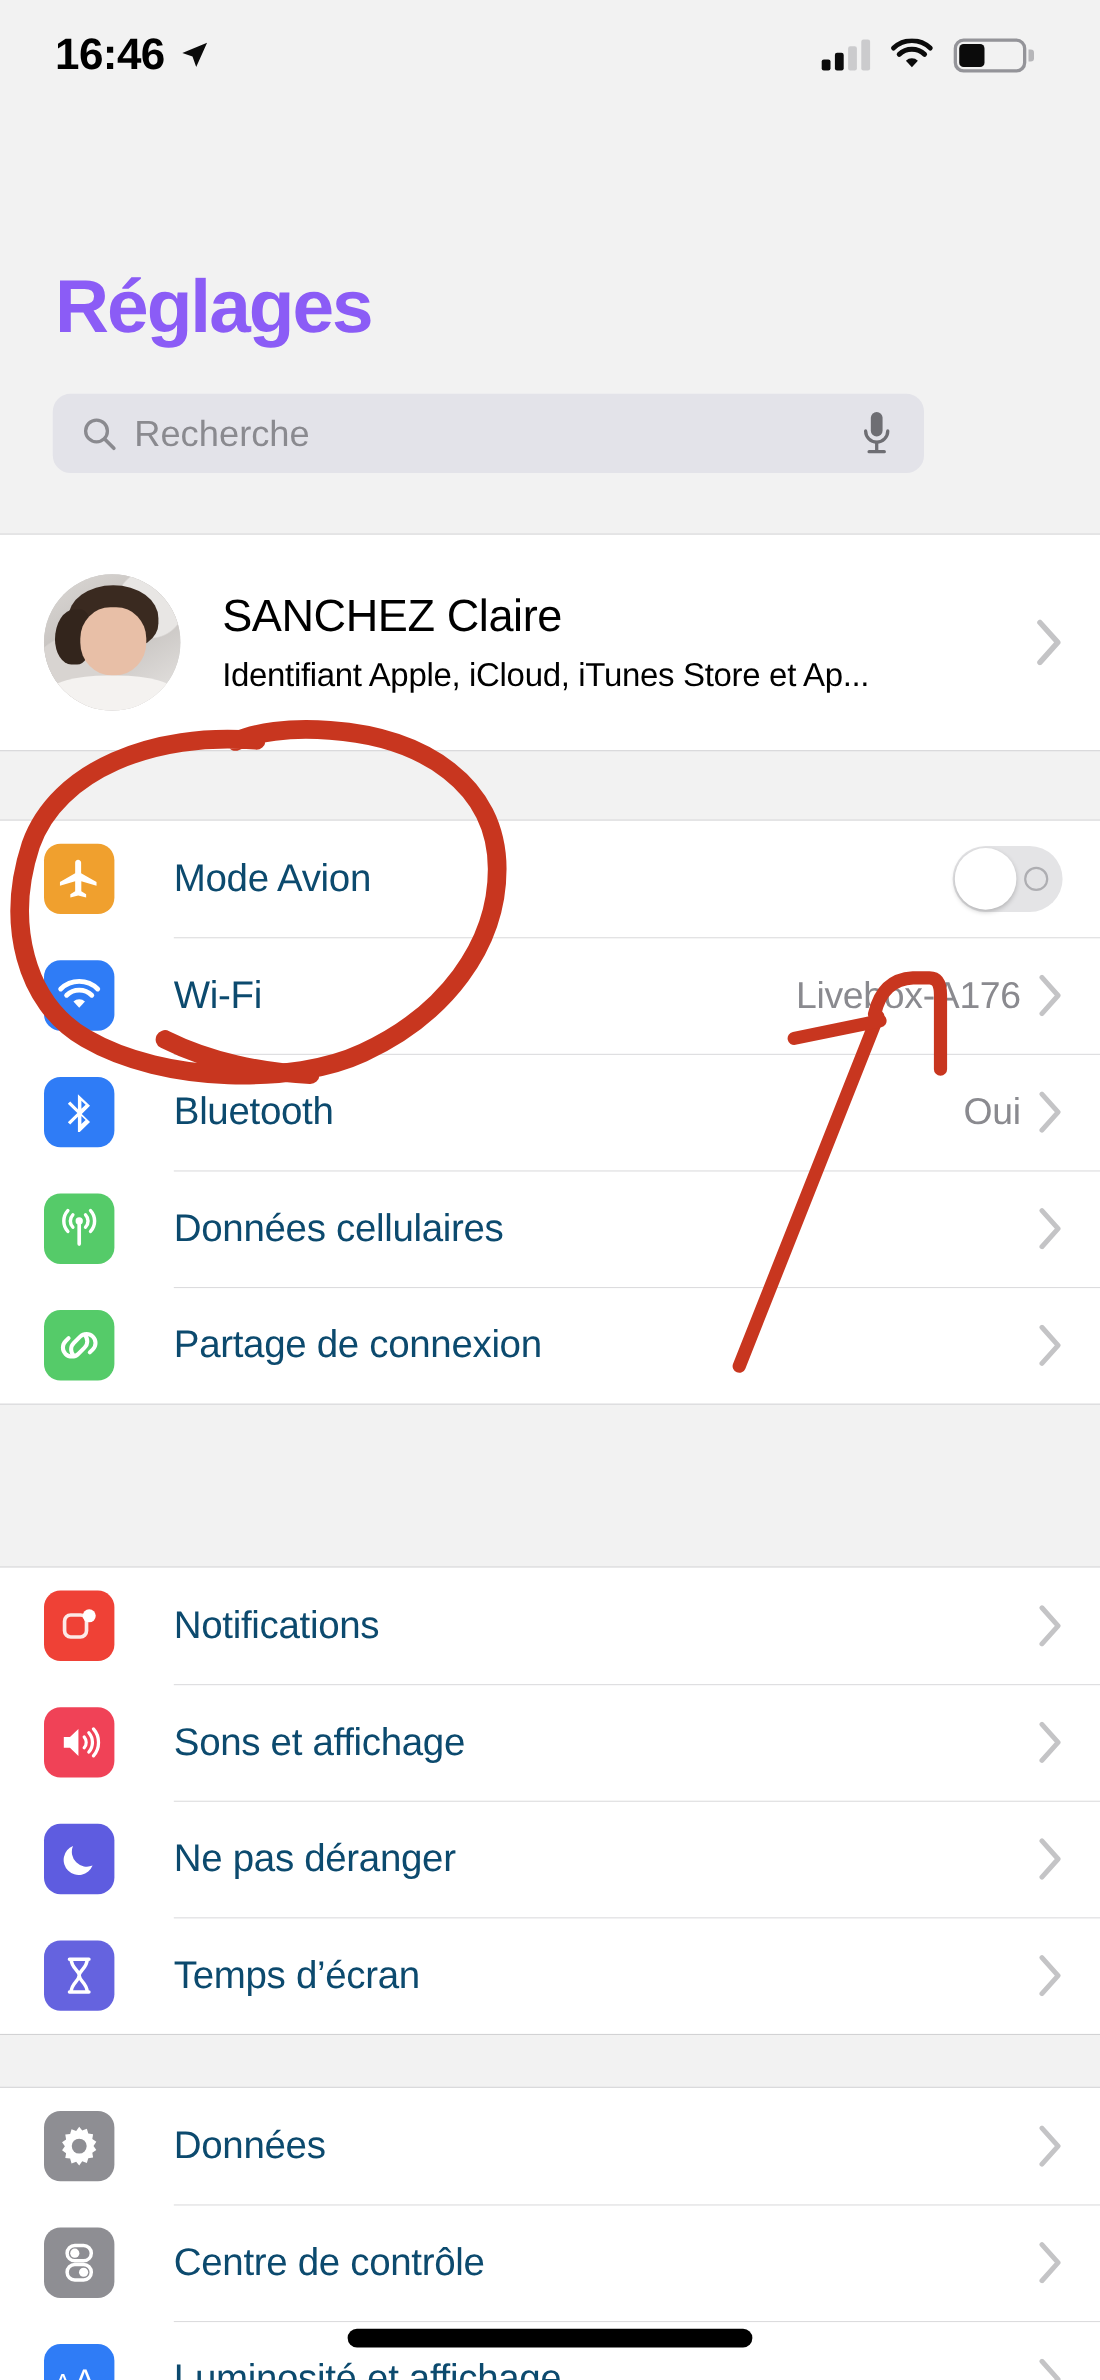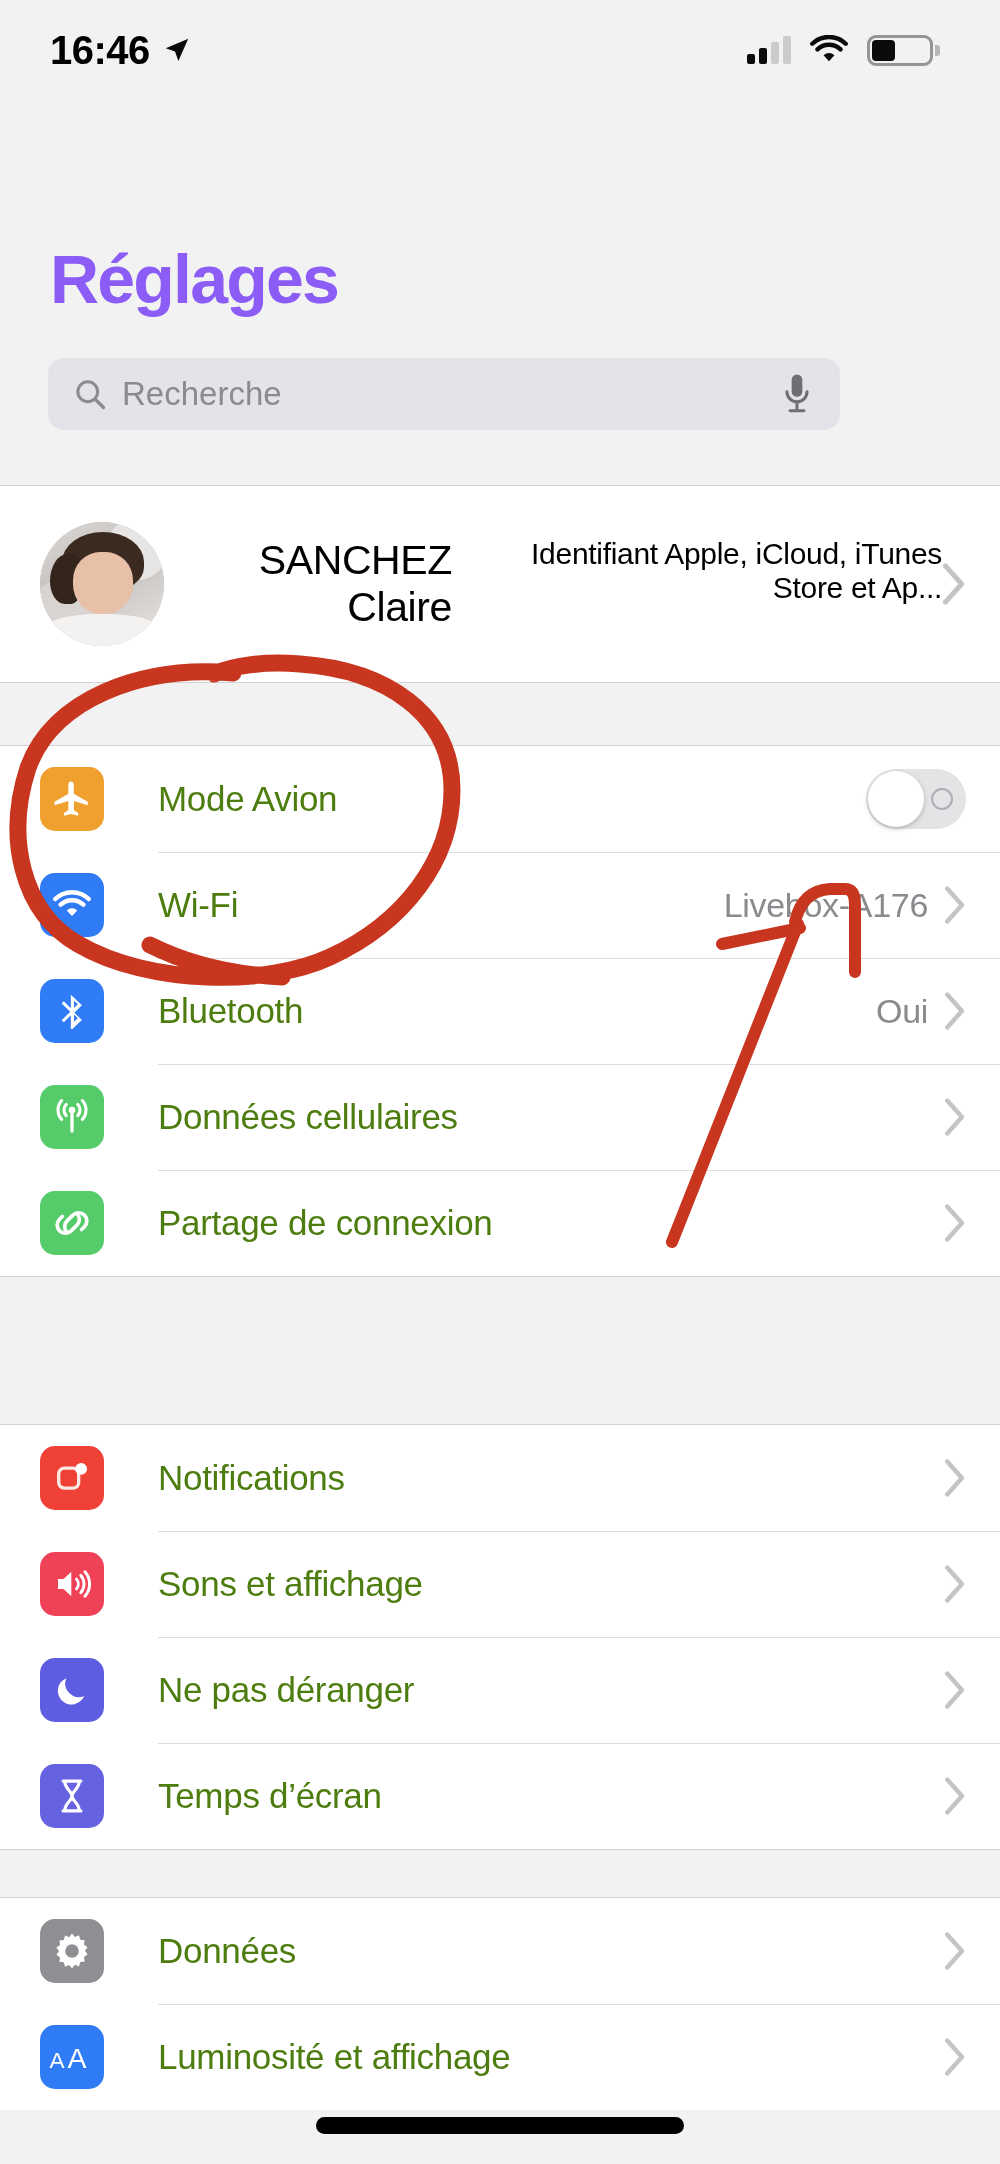--- a/index.html
+++ b/index.html
@@ -69,21 +69,21 @@
   }
   .row + .row::before{
     content:""; position:absolute; left:158px; right:0; top:0;
     height:1px; background:#DCDCDE;
   }
   .ico{
     width:64px; height:64px; border-radius:15px; flex:0 0 64px;
     display:flex; align-items:center; justify-content:center;
     margin-right:54px;
   }
-  .label{ font-size:35px; color:#4d7c0f; letter-spacing:-0.3px; }
+  .label{ font-size:35px; color:#0c4a6e; letter-spacing:-0.3px; }
   .value{ margin-left:auto; font-size:34px; color:#8A8A8F; letter-spacing:-0.3px; }
   .chev{ margin-left:20px; flex:0 0 auto; }
   .row .value + .chev{ margin-left:16px; }
 
   
   .acct{ height:196px; padding-left:40px; display:flex; align-items:center; }
   .avatar{
     width:124px; height:124px; border-radius:50%; flex:0 0 124px;
     margin-right:38px; overflow:hidden; position:relative;
     background:#C9C6C4;
@@ -104,21 +104,21 @@
     background:#33251C; border-radius:60% 30% 40% 50%;
   }
   .avatar .face{
     position:absolute; left:27%; top:24%; width:48%; height:50%;
     background:#E8BFA7; border-radius:46% 46% 48% 48%;
   }
   .avatar .body{
     position:absolute; left:4%; bottom:0; width:92%; height:26%;
     background:#F4F2F0; border-radius:46% 46% 0 0;
   }
-  .acct-txt{ display:flex; flex-direction:row; gap:14px;text-align:right; }
+  .acct-txt{ display:flex; flex-direction:column; gap:14px; }
   .acct-name{ font-size:41px; color:#000; letter-spacing:-0.4px; }
   .acct-sub{ font-size:30px; color:#000; letter-spacing:-0.3px; }
   .acct .chev{ margin-left:auto; margin-right:34px; }
 
   
   .toggle{
     margin-left:auto; width:100px; height:60px; border-radius:30px;
     background:#E4E4E6; position:relative; flex:0 0 100px;
   }
   .toggle .knob{
@@ -341,20 +341,34 @@
           <path d="M12 2.4l1.5 1.9 2.3-.9.7 2.4 2.4.3-.4 2.4 2 1.4-1.4 2 1.4 2-2 1.4.4 2.4-2.4.3-.7 2.4-2.3-.9L12 21.6l-1.5-1.9-2.3.9-.7-2.4-2.4-.3.4-2.4-2-1.4 1.4-2-1.4-2 2-1.4-.4-2.4 2.4-.3.7-2.4 2.3.9z" fill="#fff"></path>
           <circle cx="12" cy="12" r="3.7" fill="#8E8E93"></circle>
         </svg>
       </span>
       <span class="label">Données</span>
       <svg class="chev" style="margin-left:auto" width="22" height="38" viewBox="0 0 12 22">
         <path d="M1.5 1.5 10 11l-8.5 9.5" fill="none" stroke="#C4C4C6" stroke-width="2.6" stroke-linecap="round" stroke-linejoin="round"></path>
       </svg>
     </div>
 
+    <div class="row">
+      <span class="ico" style="background:#8E8E93">
+        <svg width="40" height="40" viewBox="0 0 24 24">
+          <rect x="5.4" y="2.6" width="13.2" height="8.4" rx="4.2" fill="none" stroke="#fff" stroke-width="1.9"></rect>
+          <circle cx="9.6" cy="6.8" r="2.5" fill="#fff"></circle>
+          <rect x="5.4" y="13" width="13.2" height="8.4" rx="4.2" fill="none" stroke="#fff" stroke-width="1.9"></rect>
+          <circle cx="14.4" cy="17.2" r="2.5" fill="#fff"></circle>
+        </svg>
+      </span>
+      <span class="label">Centre de contrôle</span>
+      <svg class="chev" style="margin-left:auto" width="22" height="38" viewBox="0 0 12 22">
+        <path d="M1.5 1.5 10 11l-8.5 9.5" fill="none" stroke="#C4C4C6" stroke-width="2.6" stroke-linecap="round" stroke-linejoin="round"></path>
+      </svg>
+    </div>
 
     <div class="row">
       <span class="ico" style="background:#2F7CF6">
         <svg width="48" height="34" viewBox="0 0 32 20">
           <text x="1" y="17" font-family="Liberation Sans, sans-serif" font-size="15" font-weight="400" fill="#fff">A</text>
           <text x="13" y="17" font-family="Liberation Sans, sans-serif" font-size="19" font-weight="400" fill="#fff">A</text>
         </svg>
       </span>
       <span class="label">Luminosité et affichage</span>
       <svg class="chev" style="margin-left:auto" width="22" height="38" viewBox="0 0 12 22">

